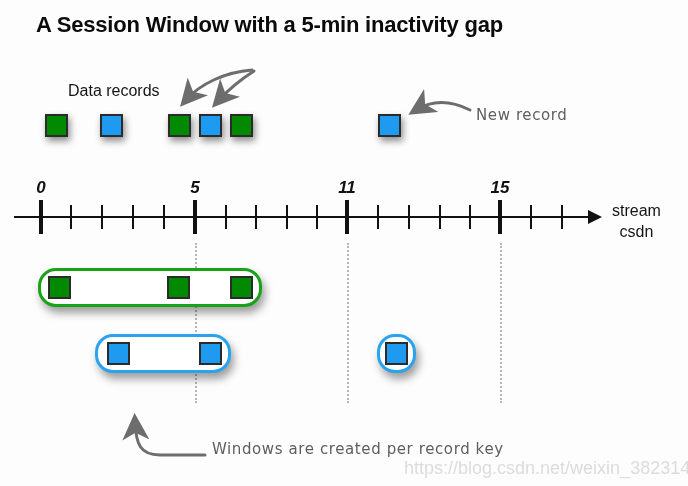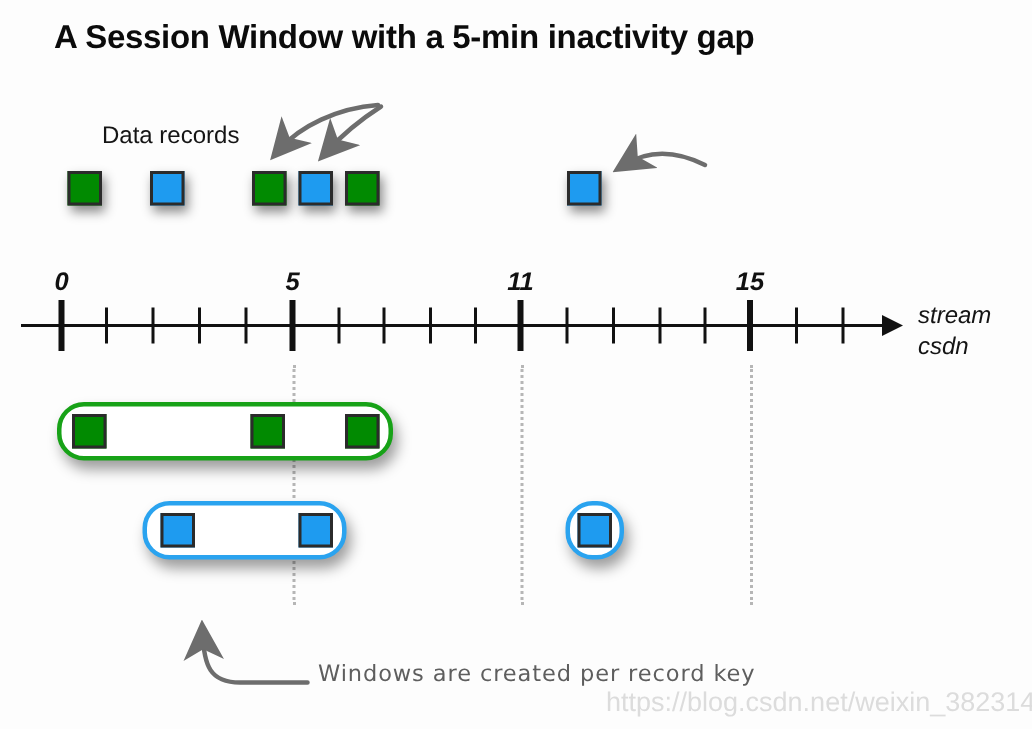--- a/index.html
+++ b/index.html
@@ -31,22 +31,21 @@
     position: absolute;
     font-size: 16px;
     color: #151515;
     white-space: nowrap;
   }
   #data-records-label { left: 38px; top: 82px; margin-left: 30px; }
   #axis-label-stream {
     left: 612px; top: 200px;
     font-size: 16px; color: #151515;
     line-height: 21px;
-    text-align: left;
-    font-style: italic;
+    text-align: center;
   }
   
   .hand {
     position: absolute;
     font-family: "DejaVu Sans", sans-serif;
     font-size: 15px;
     color: #5e5e5e;
     white-space: nowrap;
     letter-spacing: 0.6px;
   }
@@ -194,20 +193,21 @@
       <div class="rec inwin green" style="left: 48px; top: 276px;"></div>
       <div class="rec inwin green" style="left: 167px; top: 276px;"></div>
       <div class="rec inwin green" style="left: 230px; top: 276px;"></div>
       <div class="window blue" style="left: 95px; top: 334px; width: 136px; height: 39px;"></div>
       <div class="rec inwin blue" style="left: 107px; top: 342px;"></div>
       <div class="rec inwin blue" style="left: 199px; top: 342px;"></div>
       <div class="window blue" style="left: 377px; top: 334px; width: 39px; height: 39px;"></div>
       <div class="rec inwin blue" style="left: 385px; top: 342px;"></div>
     </div>
 
+  <div class="hand" id="ann-new-record">New record</div>
   <div class="hand" id="ann-windows-key">Windows are created per record key</div>
 
   <svg id="arrows" viewBox="0 0 688 486">
     <defs>
       <marker id="ah" markerWidth="9" markerHeight="9" refX="6" refY="4.5" orient="auto" markerUnits="strokeWidth">
         <path d="M0,0 L9,4.5 L0,9 L2.4,4.5 z" fill="#6d6d6d"></path>
       </marker>
     </defs>
 
     <path d="M252,70 C225,72 200,84 186,100" stroke="#6d6d6d" stroke-width="3" fill="none" stroke-linecap="round" marker-end="url(#ah)"></path>

